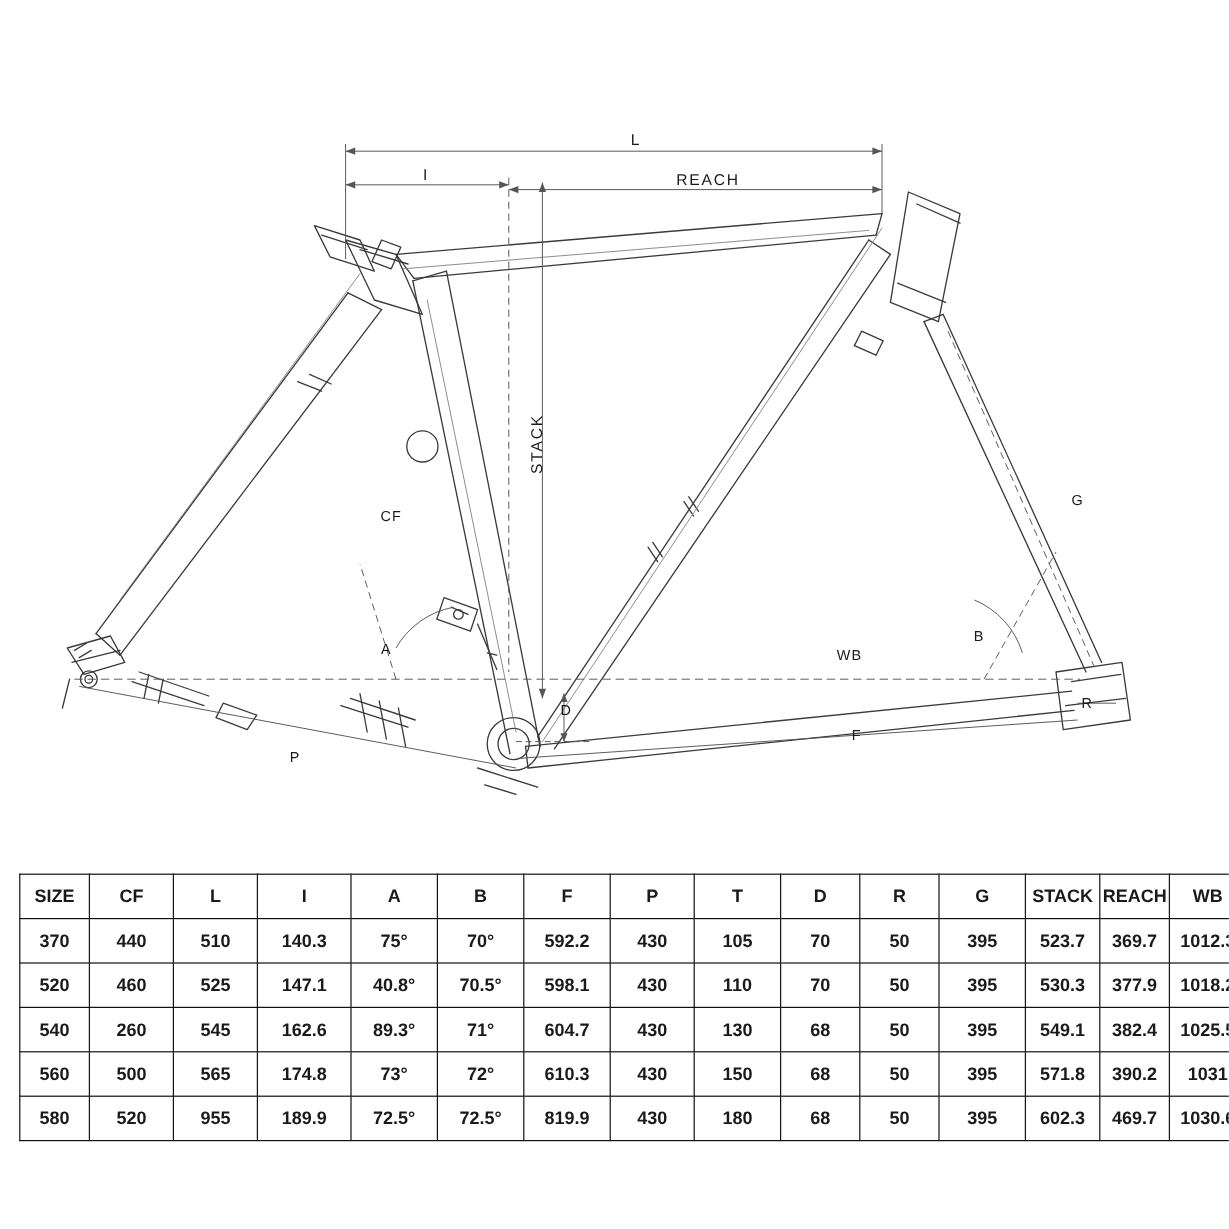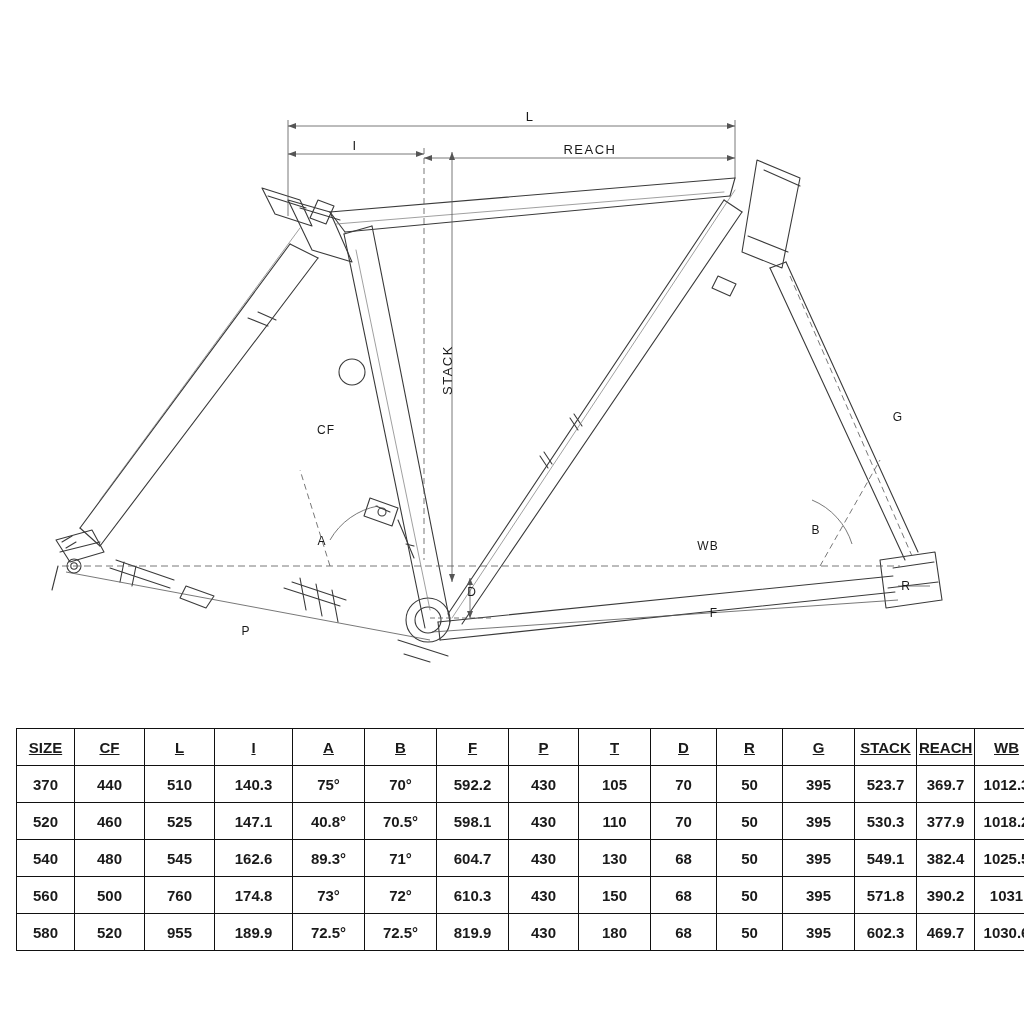--- a/index.html
+++ b/index.html
@@ -38,21 +38,20 @@
     font-size: 15px;
     font-weight: bold;
     text-align: center;
     height: 36px;
     padding: 0 2px;
     white-space: nowrap;
     overflow: hidden;
   }
   table.spec th {
     font-size: 15px;
-    text-decoration: underline;
   }
   
   table.spec col.c0 { width: 58px; }
   table.spec col.c1 { width: 70px; }
   table.spec col.c2 { width: 70px; }
   table.spec col.c3 { width: 78px; }
   table.spec col.c4 { width: 72px; }
   table.spec col.c5 { width: 72px; }
   table.spec col.c6 { width: 72px; }
   table.spec col.c7 { width: 70px; }
@@ -321,39 +320,39 @@
         <td>110</td>
         <td>70</td>
         <td>50</td>
         <td>395</td>
         <td>530.3</td>
         <td>377.9</td>
         <td>1018.2</td>
       </tr>
       <tr>
         <td>540</td>
-        <td>480</td>
+        <td>260</td>
         <td>545</td>
         <td>162.6</td>
         <td>89.3°</td>
         <td>71°</td>
         <td>604.7</td>
         <td>430</td>
         <td>130</td>
         <td>68</td>
         <td>50</td>
         <td>395</td>
         <td>549.1</td>
         <td>382.4</td>
         <td>1025.5</td>
       </tr>
       <tr>
         <td>560</td>
         <td>500</td>
-        <td>760</td>
+        <td>565</td>
         <td>174.8</td>
         <td>73°</td>
         <td>72°</td>
         <td>610.3</td>
         <td>430</td>
         <td>150</td>
         <td>68</td>
         <td>50</td>
         <td>395</td>
         <td>571.8</td>

